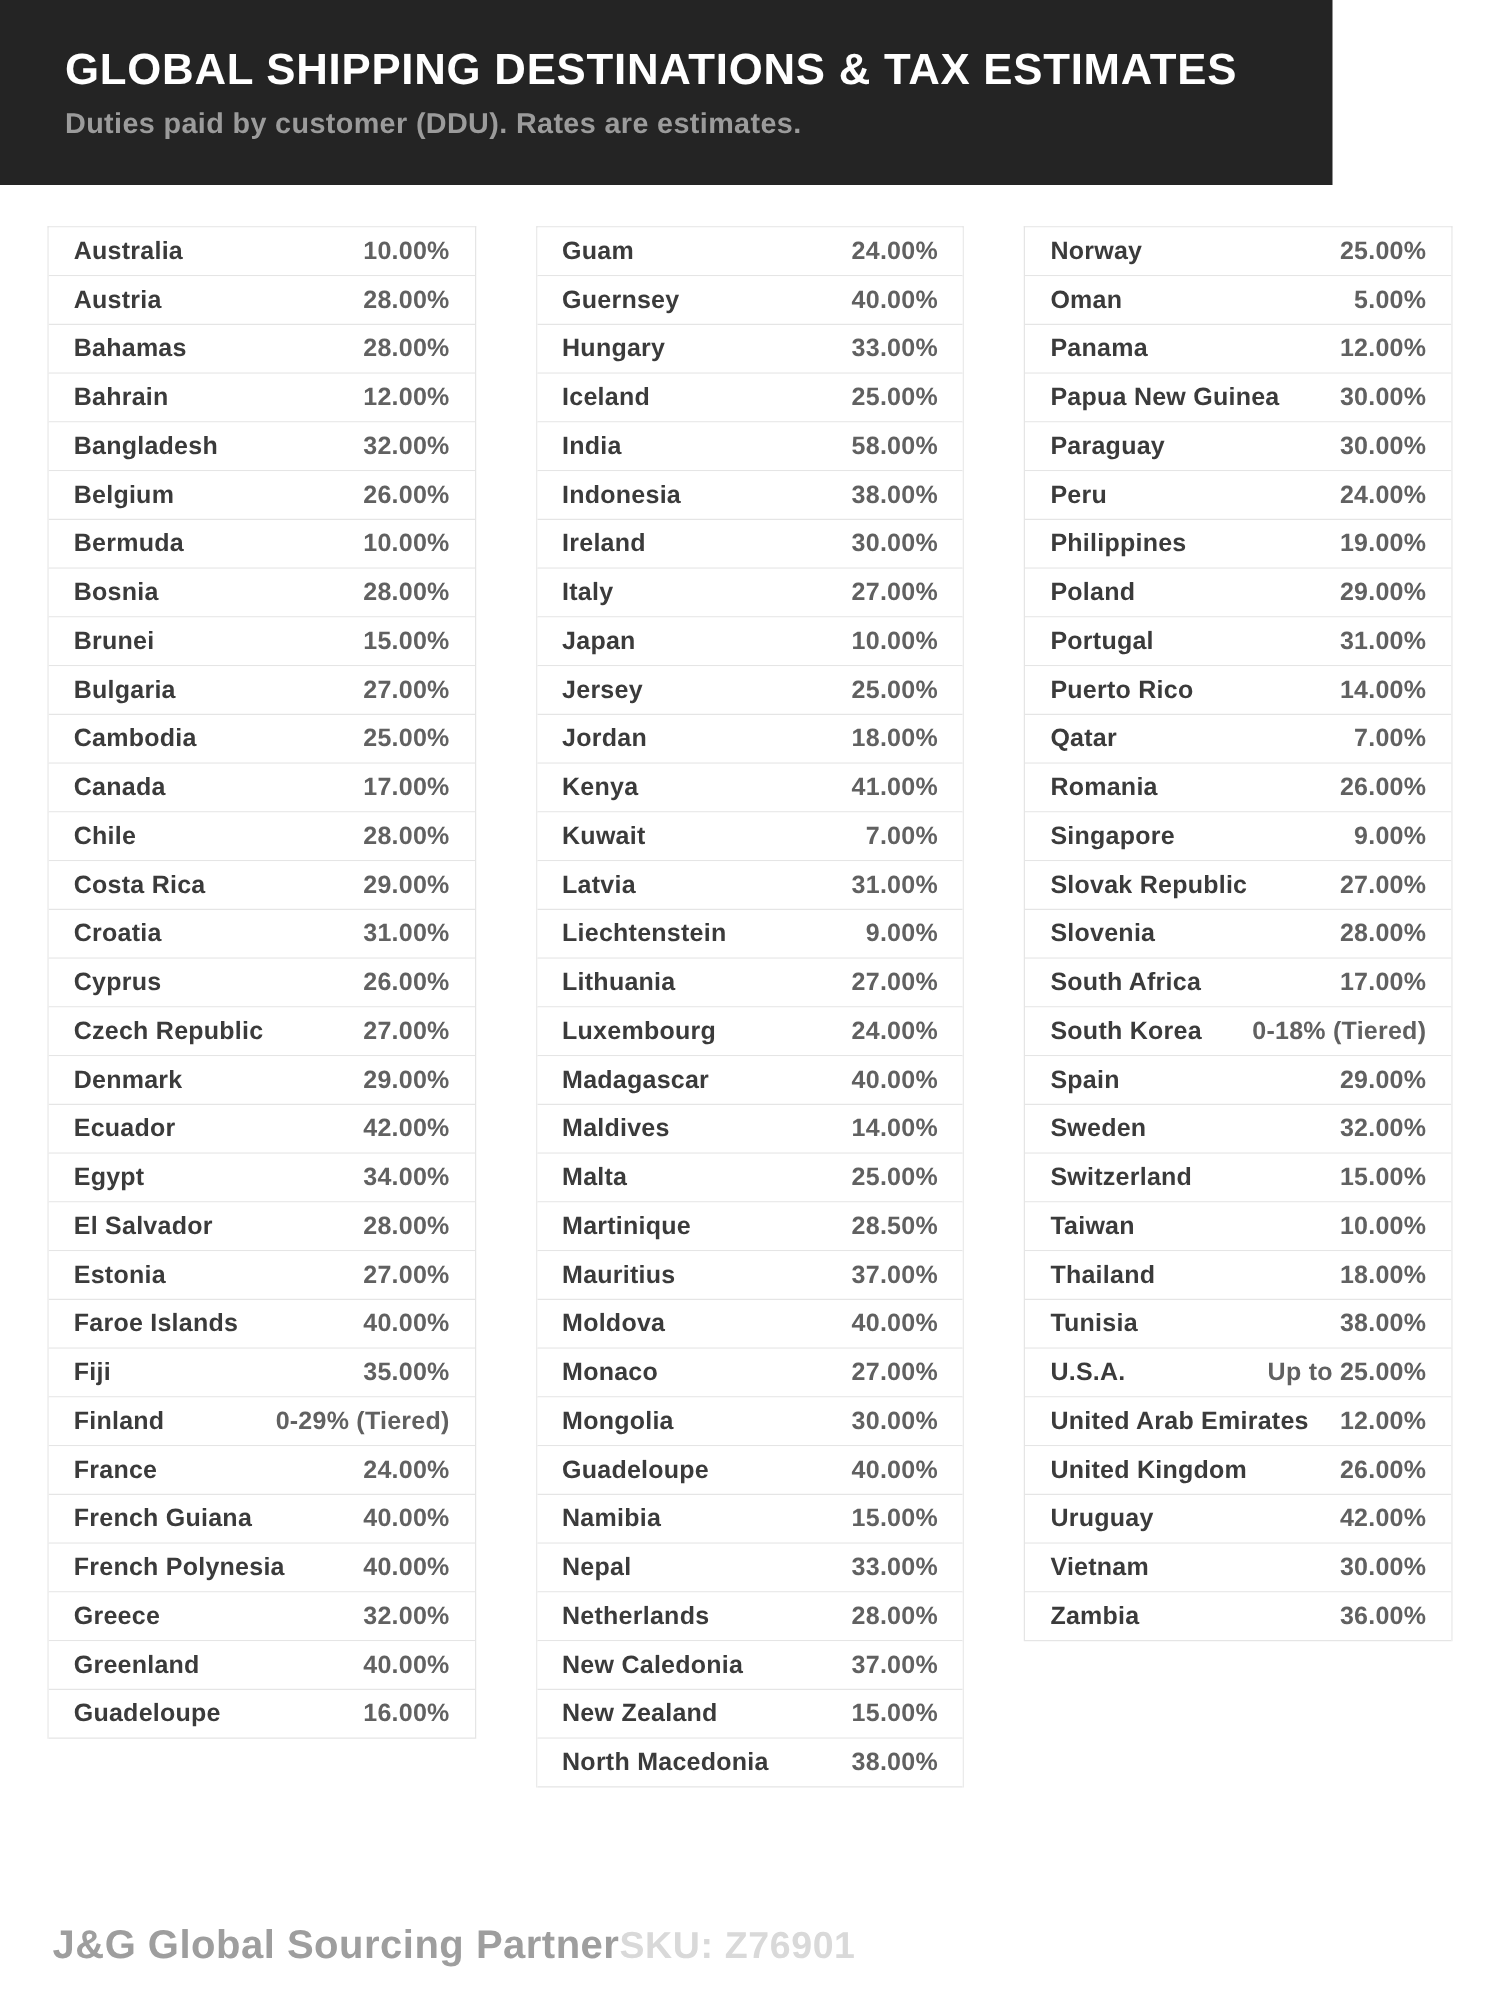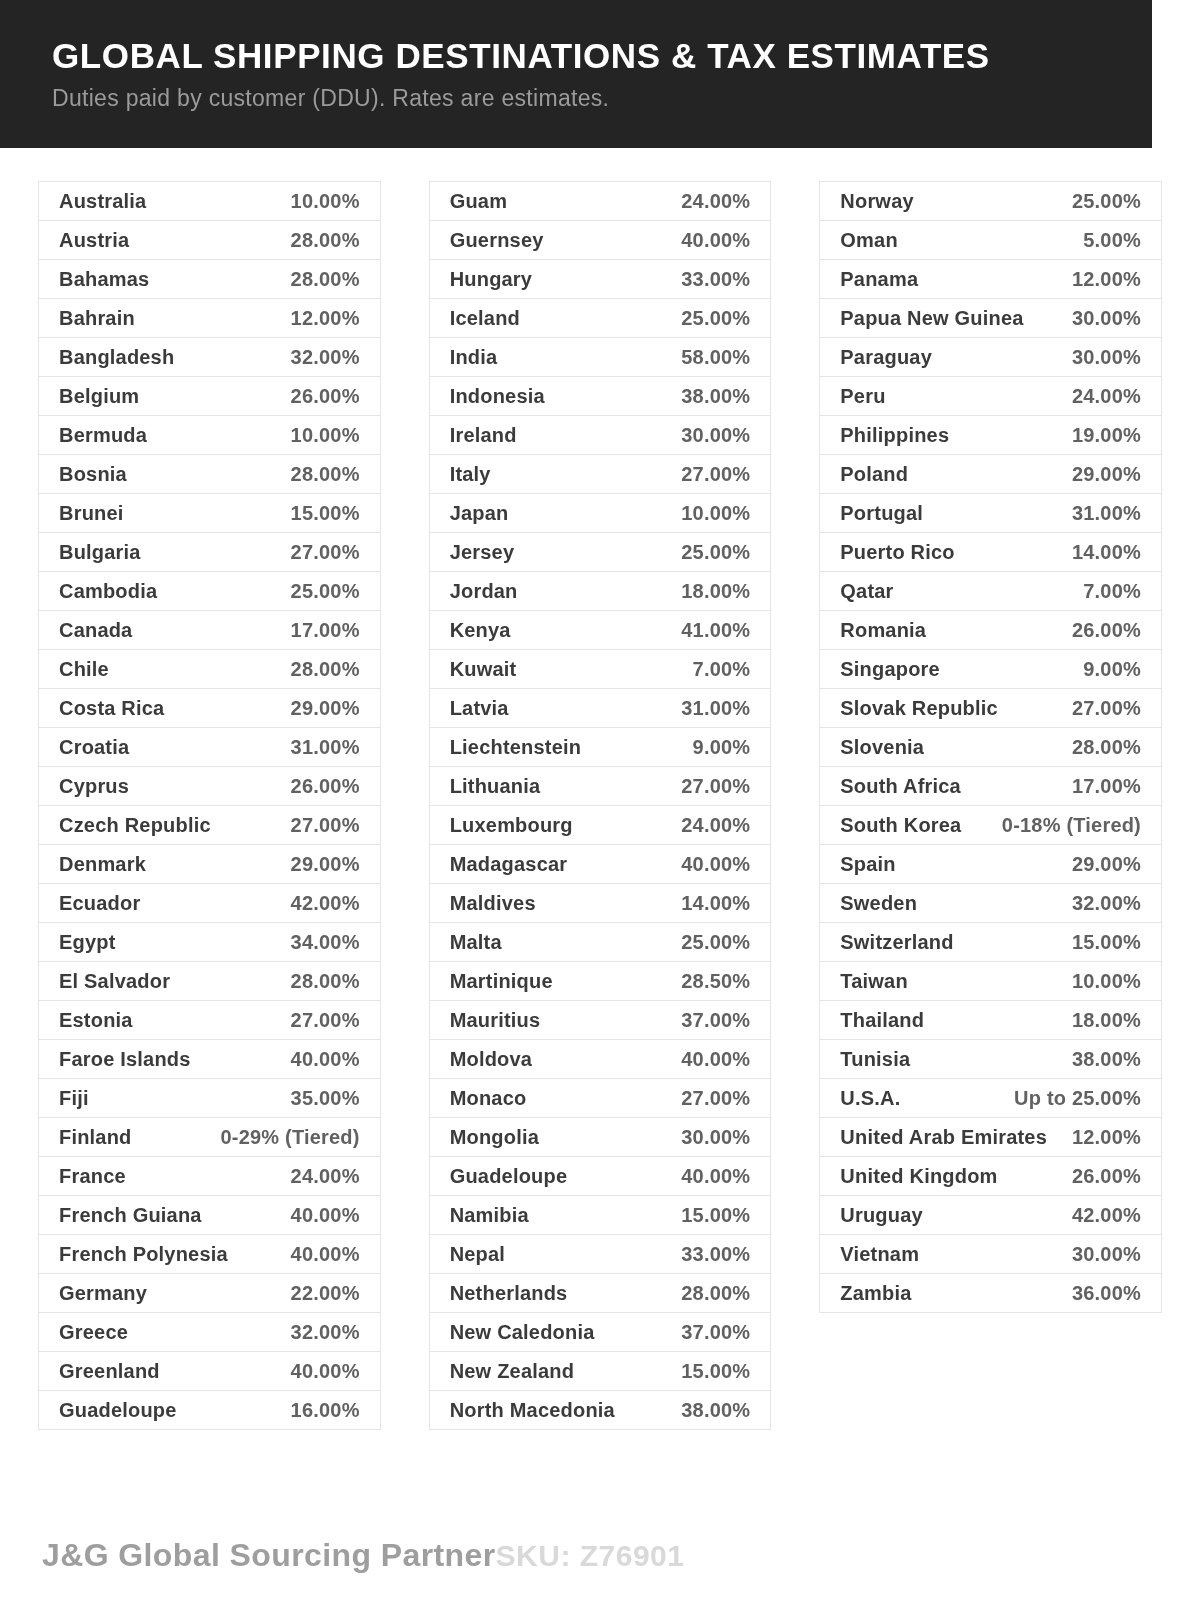--- a/index.html
+++ b/index.html
@@ -8,39 +8,39 @@
     width: 1200px;
     height: 1600px;
     position: relative;
     background: #ffffff;
     font-family: "Liberation Sans", sans-serif;
     overflow: hidden;
   }
 
   
   .header {
-    width: 1152px;
+    width: 1066px;
     height: 148px;
     background: #242424;
     display: flex;
     flex-direction: column;
     justify-content: center;
     padding-left: 52px;
   }
   .header .title {
     color: #ffffff;
     font-size: 35px;
     font-weight: 700;
     letter-spacing: 0.6px;
     white-space: nowrap;
   }
   .header .subtitle {
     color: #9b9b9b;
     font-size: 23px;
-    font-weight: 400;
+    font-weight: 700;
     margin-top: 9px;
     letter-spacing: 0.3px;
   }
 
   
   .table-wrap {
     margin: 33px 38px 0 38px;
     display: grid;
     grid-template-columns: repeat(3, 1fr);
     column-gap: 14px;
@@ -214,24 +214,20 @@
   </div>
       <div class="rate-row">
     <span class="country">French Guiana</span>
     <span class="rate">40.00%</span>
   </div>
       <div class="rate-row">
     <span class="country">French Polynesia</span>
     <span class="rate">40.00%</span>
   </div>
       <div class="rate-row">
-    <span class="country">Germany</span>
-    <span class="rate">22.00%</span>
-  </div>
-      <div class="rate-row">
     <span class="country">Greece</span>
     <span class="rate">32.00%</span>
   </div>
       <div class="rate-row">
     <span class="country">Greenland</span>
     <span class="rate">40.00%</span>
   </div>
       <div class="rate-row">
     <span class="country">Guadeloupe</span>
     <span class="rate">16.00%</span>

